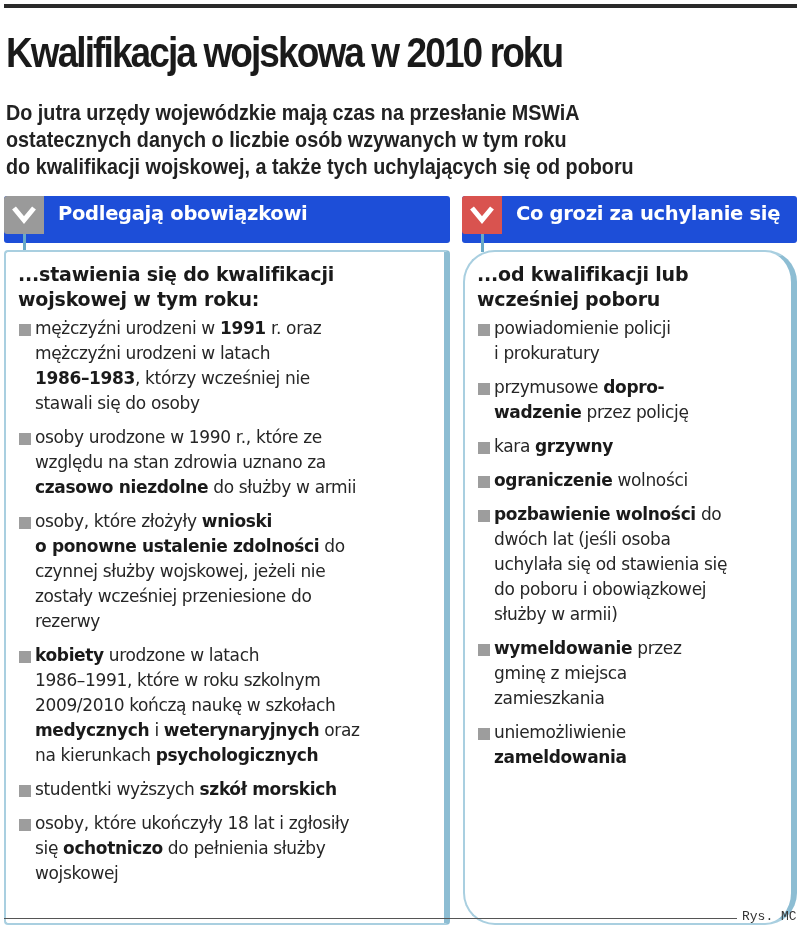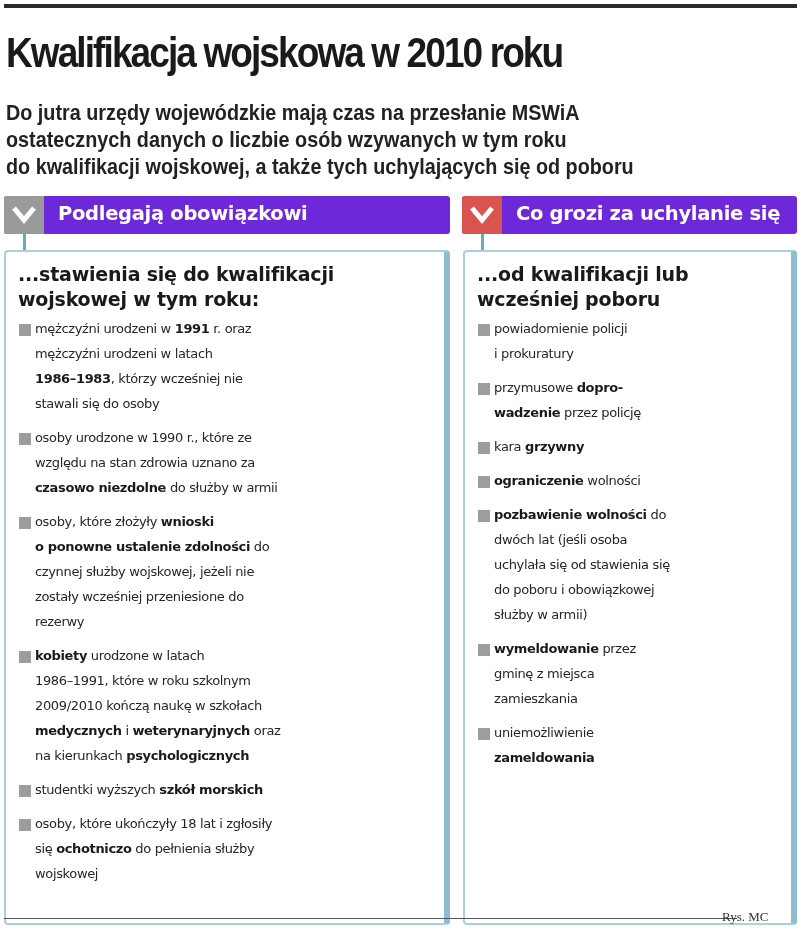--- a/index.html
+++ b/index.html
@@ -2,35 +2,35 @@
 <html><head>
 <meta charset="utf-8">
 <style>
   html, body { margin: 0; padding: 0; background: #ffffff; }
   body { width: 805px; height: 929px; position: relative; overflow: hidden; font-family: "DejaVu Sans", sans-serif; color: #1a1a1a; }
   .top-rule { position: absolute; left: 4px; top: 4px; width: 793px; height: 4px; background: #2a2a2a; }
   .title { position: absolute; left: 6px; top: 28px; font-family: "Liberation Sans", sans-serif; font-size: 43px; font-weight: bold; letter-spacing: -2.2px; transform: scaleX(0.86); transform-origin: left top; white-space: nowrap; color: #1a1a1a; }
   .lead { position: absolute; left: 6px; top: 100px; font-family: "Liberation Sans", sans-serif; font-size: 21.5px; font-weight: bold; line-height: 27px; transform: scaleX(0.92); transform-origin: left top; white-space: nowrap; color: #222; }
   .lead div { white-space: nowrap; }
 
-  .head { position: absolute; top: 196px; height: 38px; background: #6d28d9; border-radius: 3px; }
+  .head { position: absolute; top: 196px; height: 47px; background: #1d4ed8; border-radius: 3px; }
   .head .sq { position: absolute; left: 0; top: 0; width: 40px; height: 38px; border-radius: 3px 0 0 3px; }
   .head .sq svg { position: absolute; left: 7px; top: 9px; }
   .head .label { position: absolute; left: 54px; top: 6px; font-family: "DejaVu Sans", sans-serif; font-weight: bold; font-size: 19.5px; color: #ffffff; white-space: nowrap; letter-spacing: -0.3px; }
   .connector { position: absolute; width: 3px; height: 18px; background: #6aa9c6; top: 234px; }
 
   .box { position: absolute; top: 250px; height: 675px; background: #fff; border: 2px solid #a9cfe0; border-right: 6px solid #8dbdd3; border-radius: 4px; box-sizing: border-box; }
   .box .heading { position: absolute; left: 12px; top: 10px; font-weight: bold; font-size: 19px; line-height: 25px; color: #1a1a1a; letter-spacing: -0.2px; }
   .box ul { list-style: none; margin: 0; padding: 0; position: absolute; left: 12px; top: 64px; right: 6px; }
-  .box li { position: relative; padding-left: 17px; font-size: 13px; line-height: 25px; margin-bottom: 9px; color: #262626; letter-spacing: -0.35px; }
+  .box li { position: relative; padding-left: 17px; font-size: 17px; line-height: 25px; margin-bottom: 9px; color: #262626; letter-spacing: -0.35px; }
   .box li .bullet { position: absolute; left: 1px; top: 8px; width: 12px; height: 12px; background: #9d9d9d; }
   .box li b { font-weight: bold; color: #1a1a1a; }
 
   .bottom-rule { position: absolute; left: 4px; top: 918px; width: 733px; height: 1px; background: #555; }
-  .credit { position: absolute; left: 722px; top: 909px; font-family: Liberation Serif, serif; font-size: 13px; color: #333; white-space: nowrap; }
+  .credit { position: absolute; left: 742px; top: 909px; font-family: Liberation Mono, monospace; font-size: 13px; color: #333; white-space: nowrap; }
 </style>
 </head>
 <body>
 
 <div class="top-rule"></div>
 
 <h1 class="title" style="margin:0;">Kwalifikacja wojskowa w 2010 roku</h1>
 
 <div class="lead">
   <div>Do jutra urzędy wojewódzkie mają czas na przesłanie MSWiA</div>
@@ -66,21 +66,21 @@
 <div class="head" style="left:462px; width:335px;">
   <div class="sq" style="background:#d9534f;">
     <svg width="26" height="20" viewBox="0 0 26 20">
       <polyline points="3,3 13,15 23,3" fill="none" stroke="#ffffff" stroke-width="5" stroke-linejoin="miter"></polyline>
     </svg>
   </div>
   <div class="label">Co grozi za uchylanie się</div>
 </div>
 <div class="connector" style="left:481px;"></div>
 
-<div class="box" style="left:463px; width:334px;">
+<div class="box" style="left:463px; width:334px;border-radius:32px;">
   <div class="heading">
     <div>...od kwalifikacji lub</div>
     <div>wcześniej poboru</div>
   </div>
   <ul id="right-list">
       <li><span class="bullet"></span><span>powiadomienie policji</span><br><span>i prokuratury</span></li>
       <li><span class="bullet"></span><span>przymusowe </span><b>dopro-</b><br><b>wadzenie</b><span> przez policję</span></li>
       <li><span class="bullet"></span><span>kara </span><b>grzywny</b></li>
       <li><span class="bullet"></span><b>ograniczenie</b><span> wolności</span></li>
       <li><span class="bullet"></span><b>pozbawienie wolności</b><span> do</span><br><span>dwóch lat (jeśli osoba</span><br><span>uchylała się od stawienia się</span><br><span>do poboru i obowiązkowej</span><br><span>służby w armii)</span></li>

